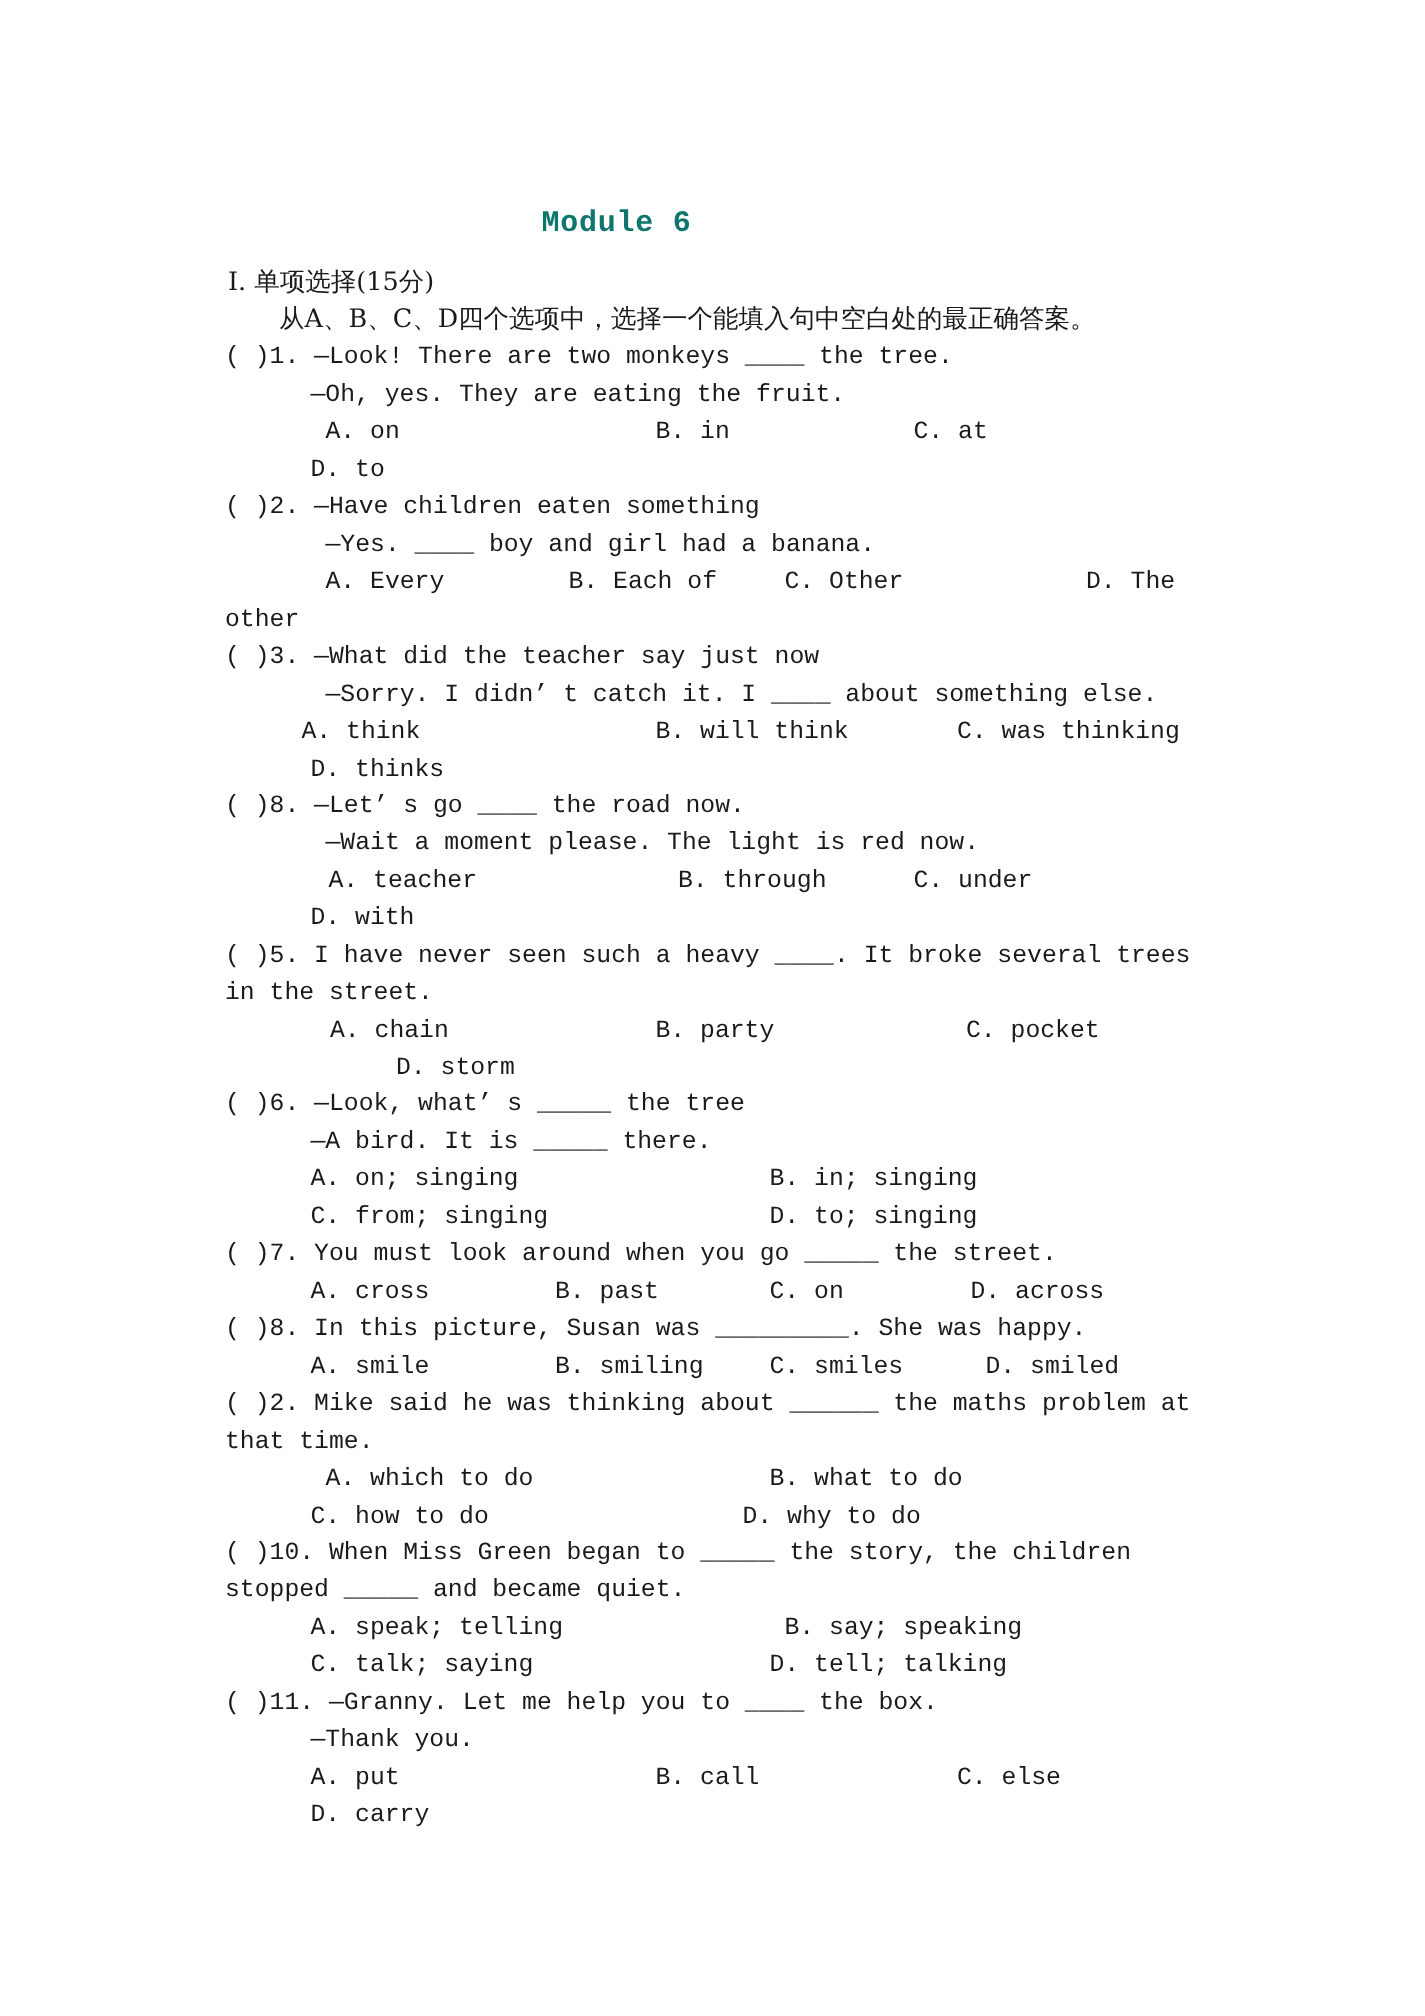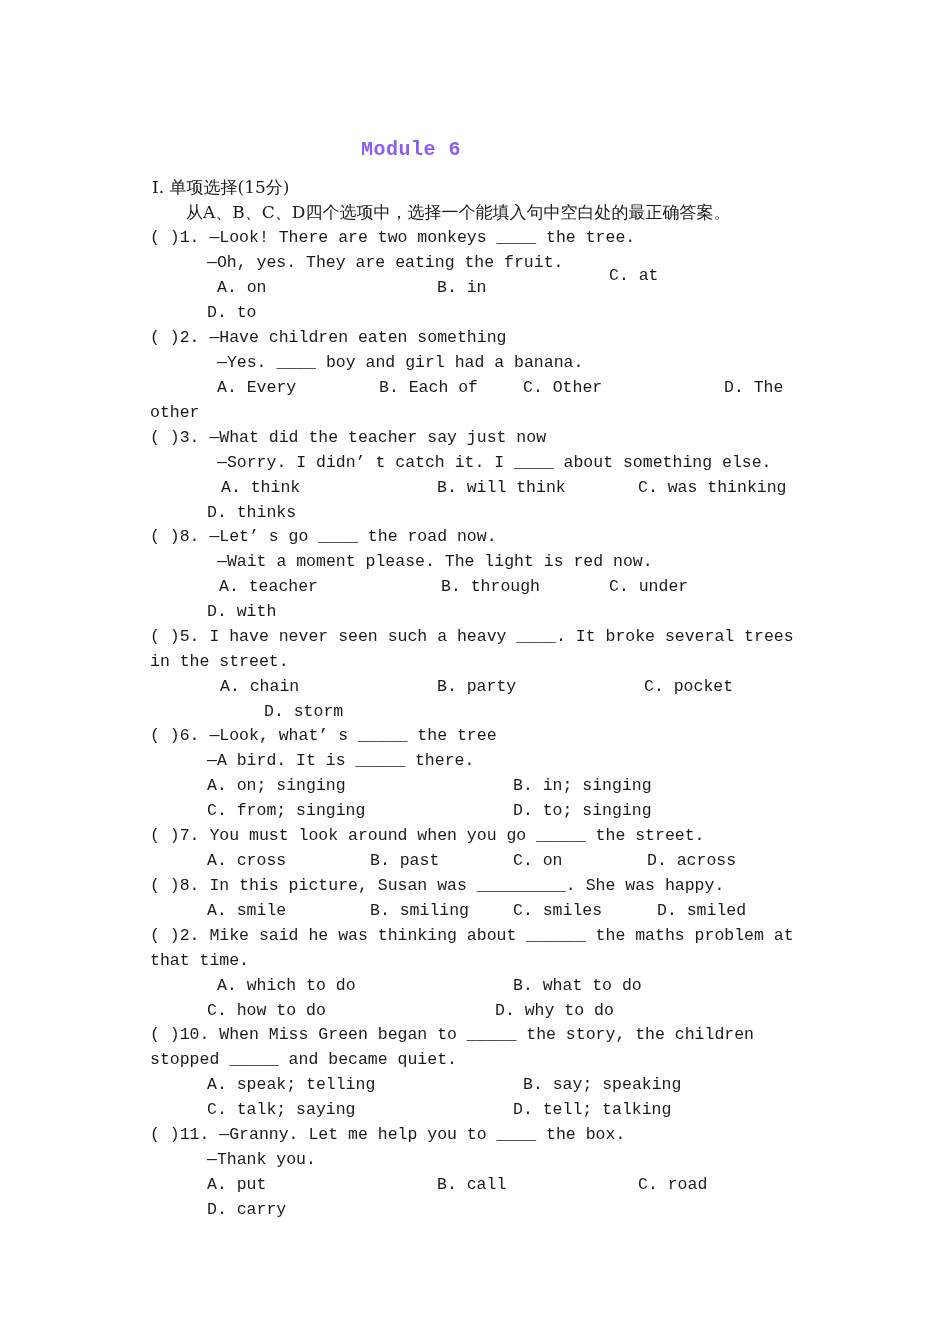--- a/index.html
+++ b/index.html
@@ -1,67 +1,67 @@
 <!DOCTYPE html>
 <html><head>
 <meta charset="utf-8">
 <style>
   html, body { margin: 0; padding: 0; background: #ffffff; }
   body { width: 950px; height: 1344px; position: relative; overflow: hidden;
          font-family: "Liberation Mono", "DejaVu Sans Mono", monospace; color: #1a1a1a; }
   .page { position: absolute; left: 0; top: 0; width: 950px; height: 1344px; }
   .title { position: absolute; left: 361px; top: 138px; font-size: 20px; font-weight: bold;
-           color: #8b5cf6; font-family: "Liberation Mono", "DejaVu Sans Mono", monospace; letter-spacing: 0.5px; }
+           color: #0f766e; font-family: "Liberation Mono", "DejaVu Sans Mono", monospace; letter-spacing: 0.5px; }
   .line { position: absolute; font-size: 16.5px; line-height: 20px; white-space: pre; }
   .section-head { position: absolute; left: 152px; top: 176px; font-size: 17px;
                   font-family: "DejaVu Serif", "Liberation Serif", serif; white-space: pre; }
   .section-sub { position: absolute; left: 186px; top: 201px; font-size: 17px;
                  font-family: "DejaVu Serif", "Liberation Serif", serif; white-space: pre; }
 </style>
 </head>
 <body>
 
 <div class="page">
   <div class="title">Module 6</div>
   <div class="section-head">Ⅰ. 单项选择(15分)</div>
   <div class="section-sub">从A、B、C、D四个选项中，选择一个能填入句中空白处的最正确答案。</div>
 
   <div>
     <div class="line" style="left:150px;top:228px">( )1. —Look! There are two monkeys ____ the tree.</div>
     <div class="line" style="left:207px;top:253px">—Oh, yes. They are eating the fruit.</div>
     <div class="line" style="left:217px;top:278px">A. on</div>
     <div class="line" style="left:437px;top:278px">B. in</div>
-    <div class="line" style="left:609px;top:266px">C. at</div>
+    <div class="line" style="left:609px;top:278px">C. at</div>
     <div class="line" style="left:207px;top:303px">D. to</div>
   </div>
 
   <div>
     <div class="line" style="left:150px;top:328px">( )2. —Have children eaten something</div>
     <div class="line" style="left:217px;top:353px">—Yes. ____ boy and girl had a banana.</div>
     <div class="line" style="left:217px;top:378px">A. Every</div>
     <div class="line" style="left:379px;top:378px">B. Each of</div>
     <div class="line" style="left:523px;top:378px">C. Other</div>
     <div class="line" style="left:724px;top:378px">D. The</div>
     <div class="line" style="left:150px;top:403px">other</div>
   </div>
 
   <div>
     <div class="line" style="left:150px;top:428px">( )3. —What did the teacher say just now</div>
     <div class="line" style="left:217px;top:453px">—Sorry. I didn’ t catch it. I ____ about something else.</div>
-    <div class="line" style="left:221px;top:478px">A. think</div>
+    <div class="line" style="left:201px;top:478px">A. think</div>
     <div class="line" style="left:437px;top:478px">B. will think</div>
     <div class="line" style="left:638px;top:478px">C. was thinking</div>
     <div class="line" style="left:207px;top:503px">D. thinks</div>
   </div>
 
   <div>
     <div class="line" style="left:150px;top:527px">( )8. —Let’ s go ____ the road now.</div>
     <div class="line" style="left:217px;top:552px">—Wait a moment please. The light is red now.</div>
     <div class="line" style="left:219px;top:577px">A. teacher</div>
-    <div class="line" style="left:441px;top:577px">B. through</div>
+    <div class="line" style="left:452px;top:577px">B. through</div>
     <div class="line" style="left:609px;top:577px">C. under</div>
     <div class="line" style="left:207px;top:602px">D. with</div>
   </div>
 
   <div>
     <div class="line" style="left:150px;top:627px">( )5. I have never seen such a heavy ____. It broke several trees</div>
     <div class="line" style="left:150px;top:652px">in the street.</div>
     <div class="line" style="left:220px;top:677px">A. chain</div>
     <div class="line" style="left:437px;top:677px">B. party</div>
     <div class="line" style="left:644px;top:677px">C. pocket</div>
@@ -109,16 +109,16 @@
     <div class="line" style="left:523px;top:1075px">B. say; speaking</div>
     <div class="line" style="left:207px;top:1100px">C. talk; saying</div>
     <div class="line" style="left:513px;top:1100px">D. tell; talking</div>
   </div>
 
   <div>
     <div class="line" style="left:150px;top:1125px">( )11. —Granny. Let me help you to ____ the box.</div>
     <div class="line" style="left:207px;top:1150px">—Thank you.</div>
     <div class="line" style="left:207px;top:1175px">A. put</div>
     <div class="line" style="left:437px;top:1175px">B. call</div>
-    <div class="line" style="left:638px;top:1175px">C. road</div>
+    <div class="line" style="left:638px;top:1175px">C. else</div>
     <div class="line" style="left:207px;top:1200px">D. carry</div>
   </div>
 </div>
 
 </body></html>

